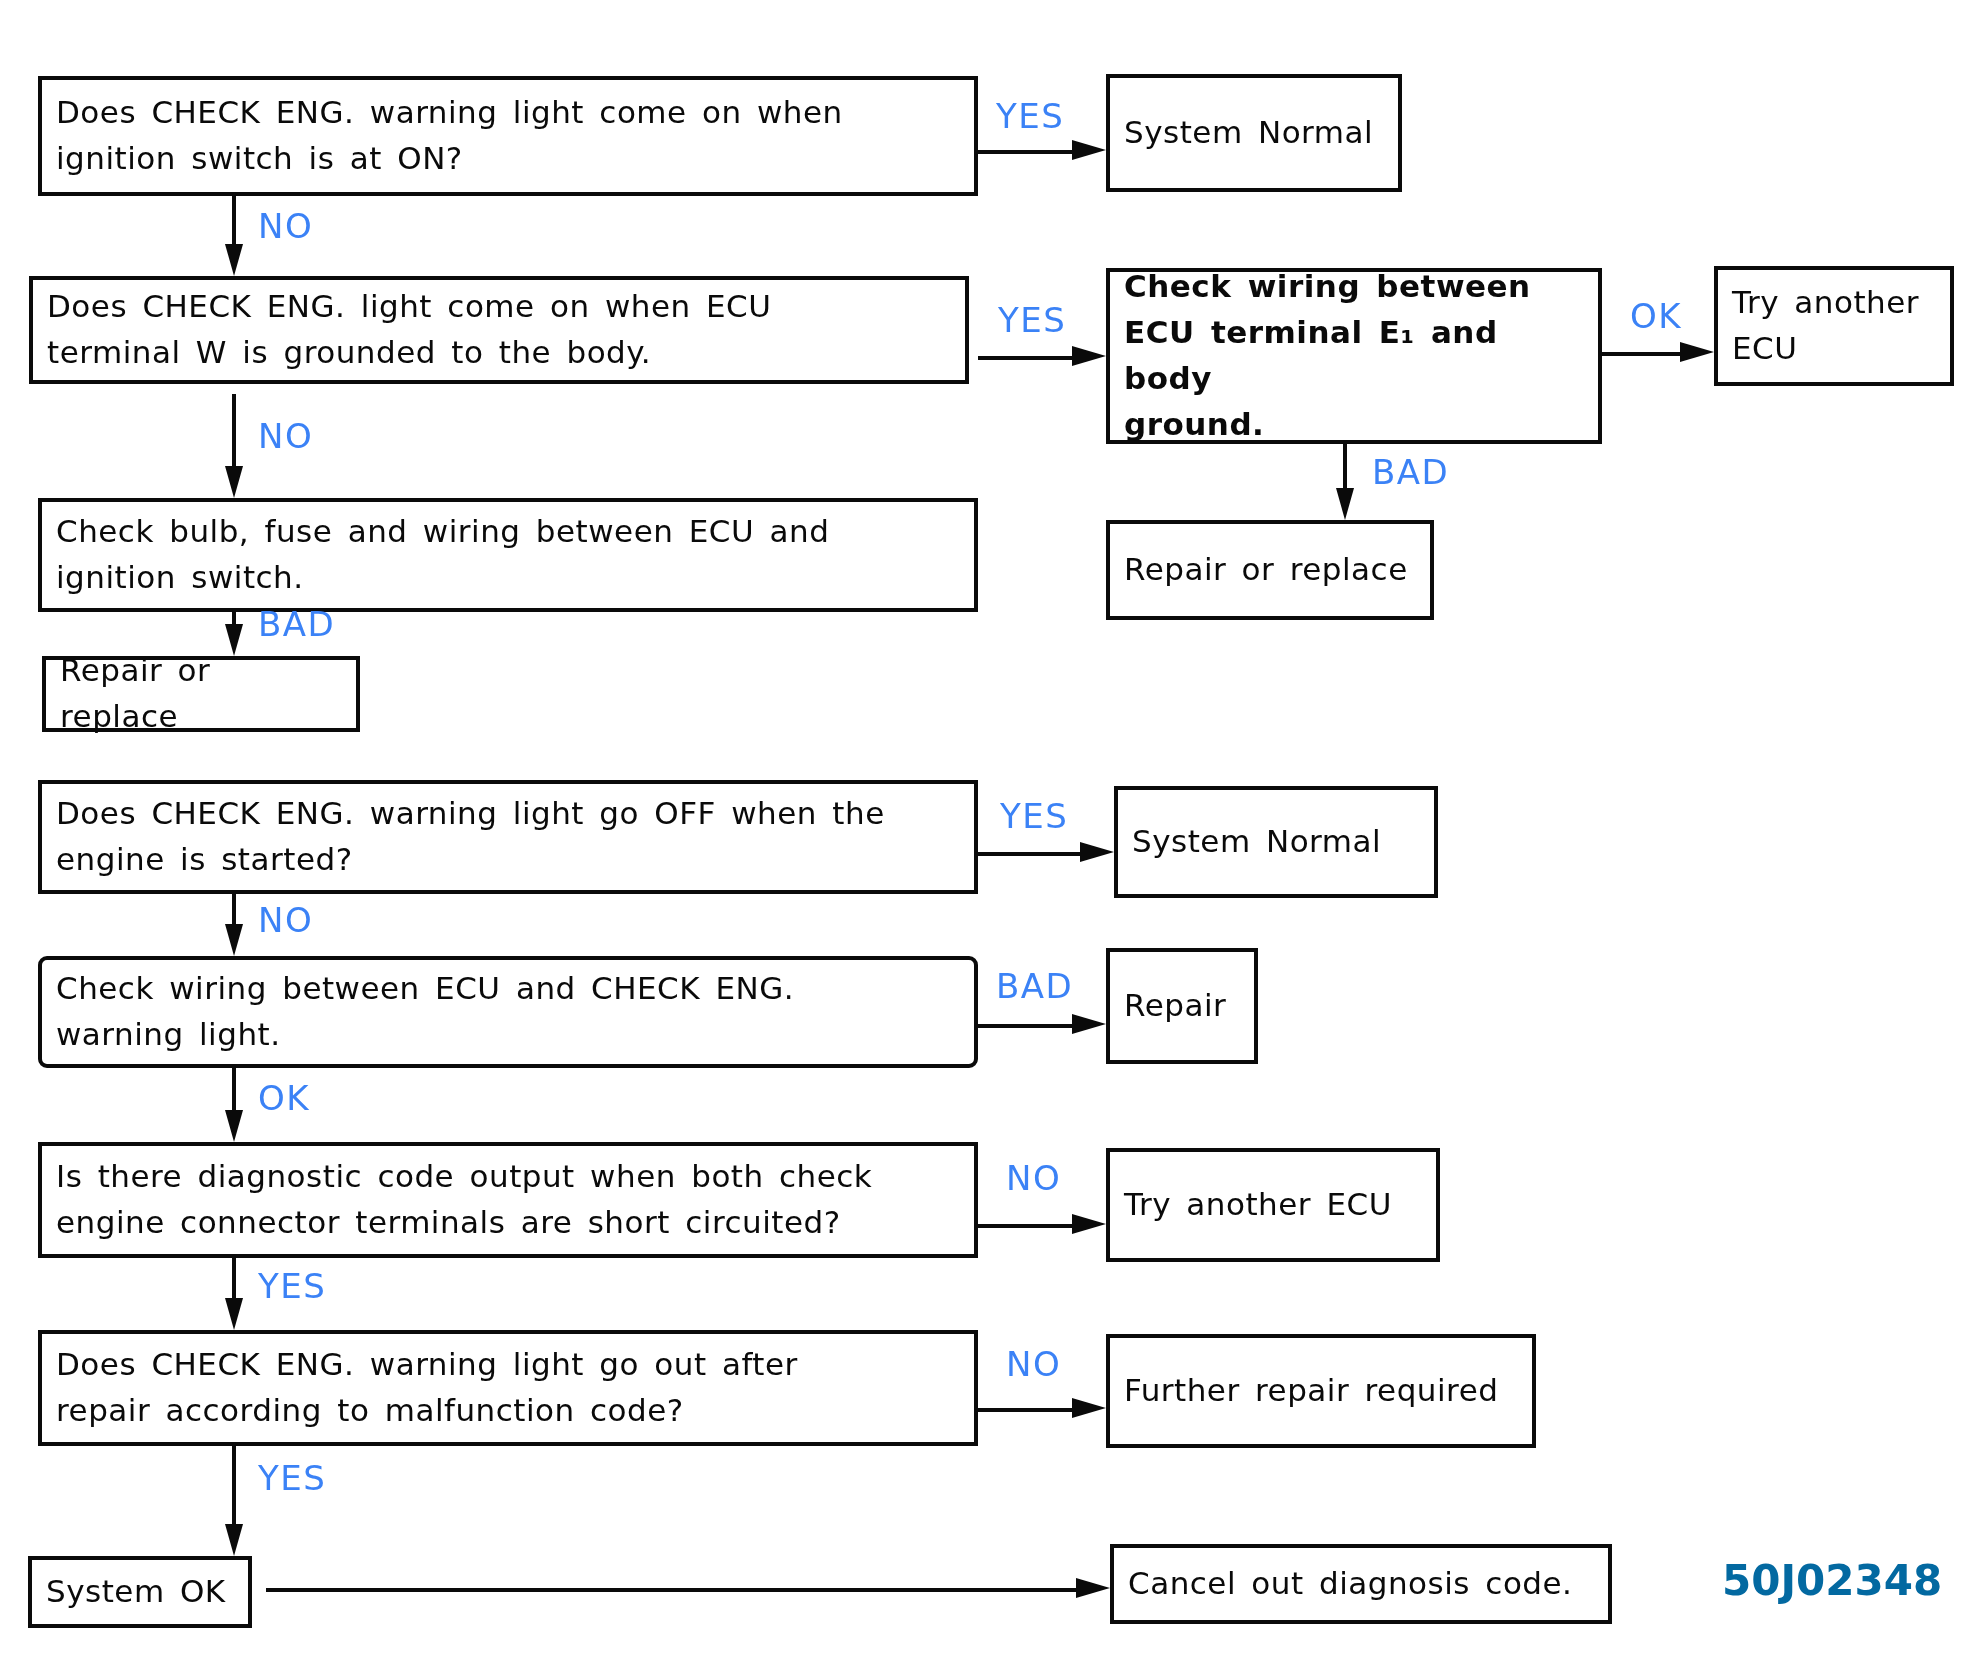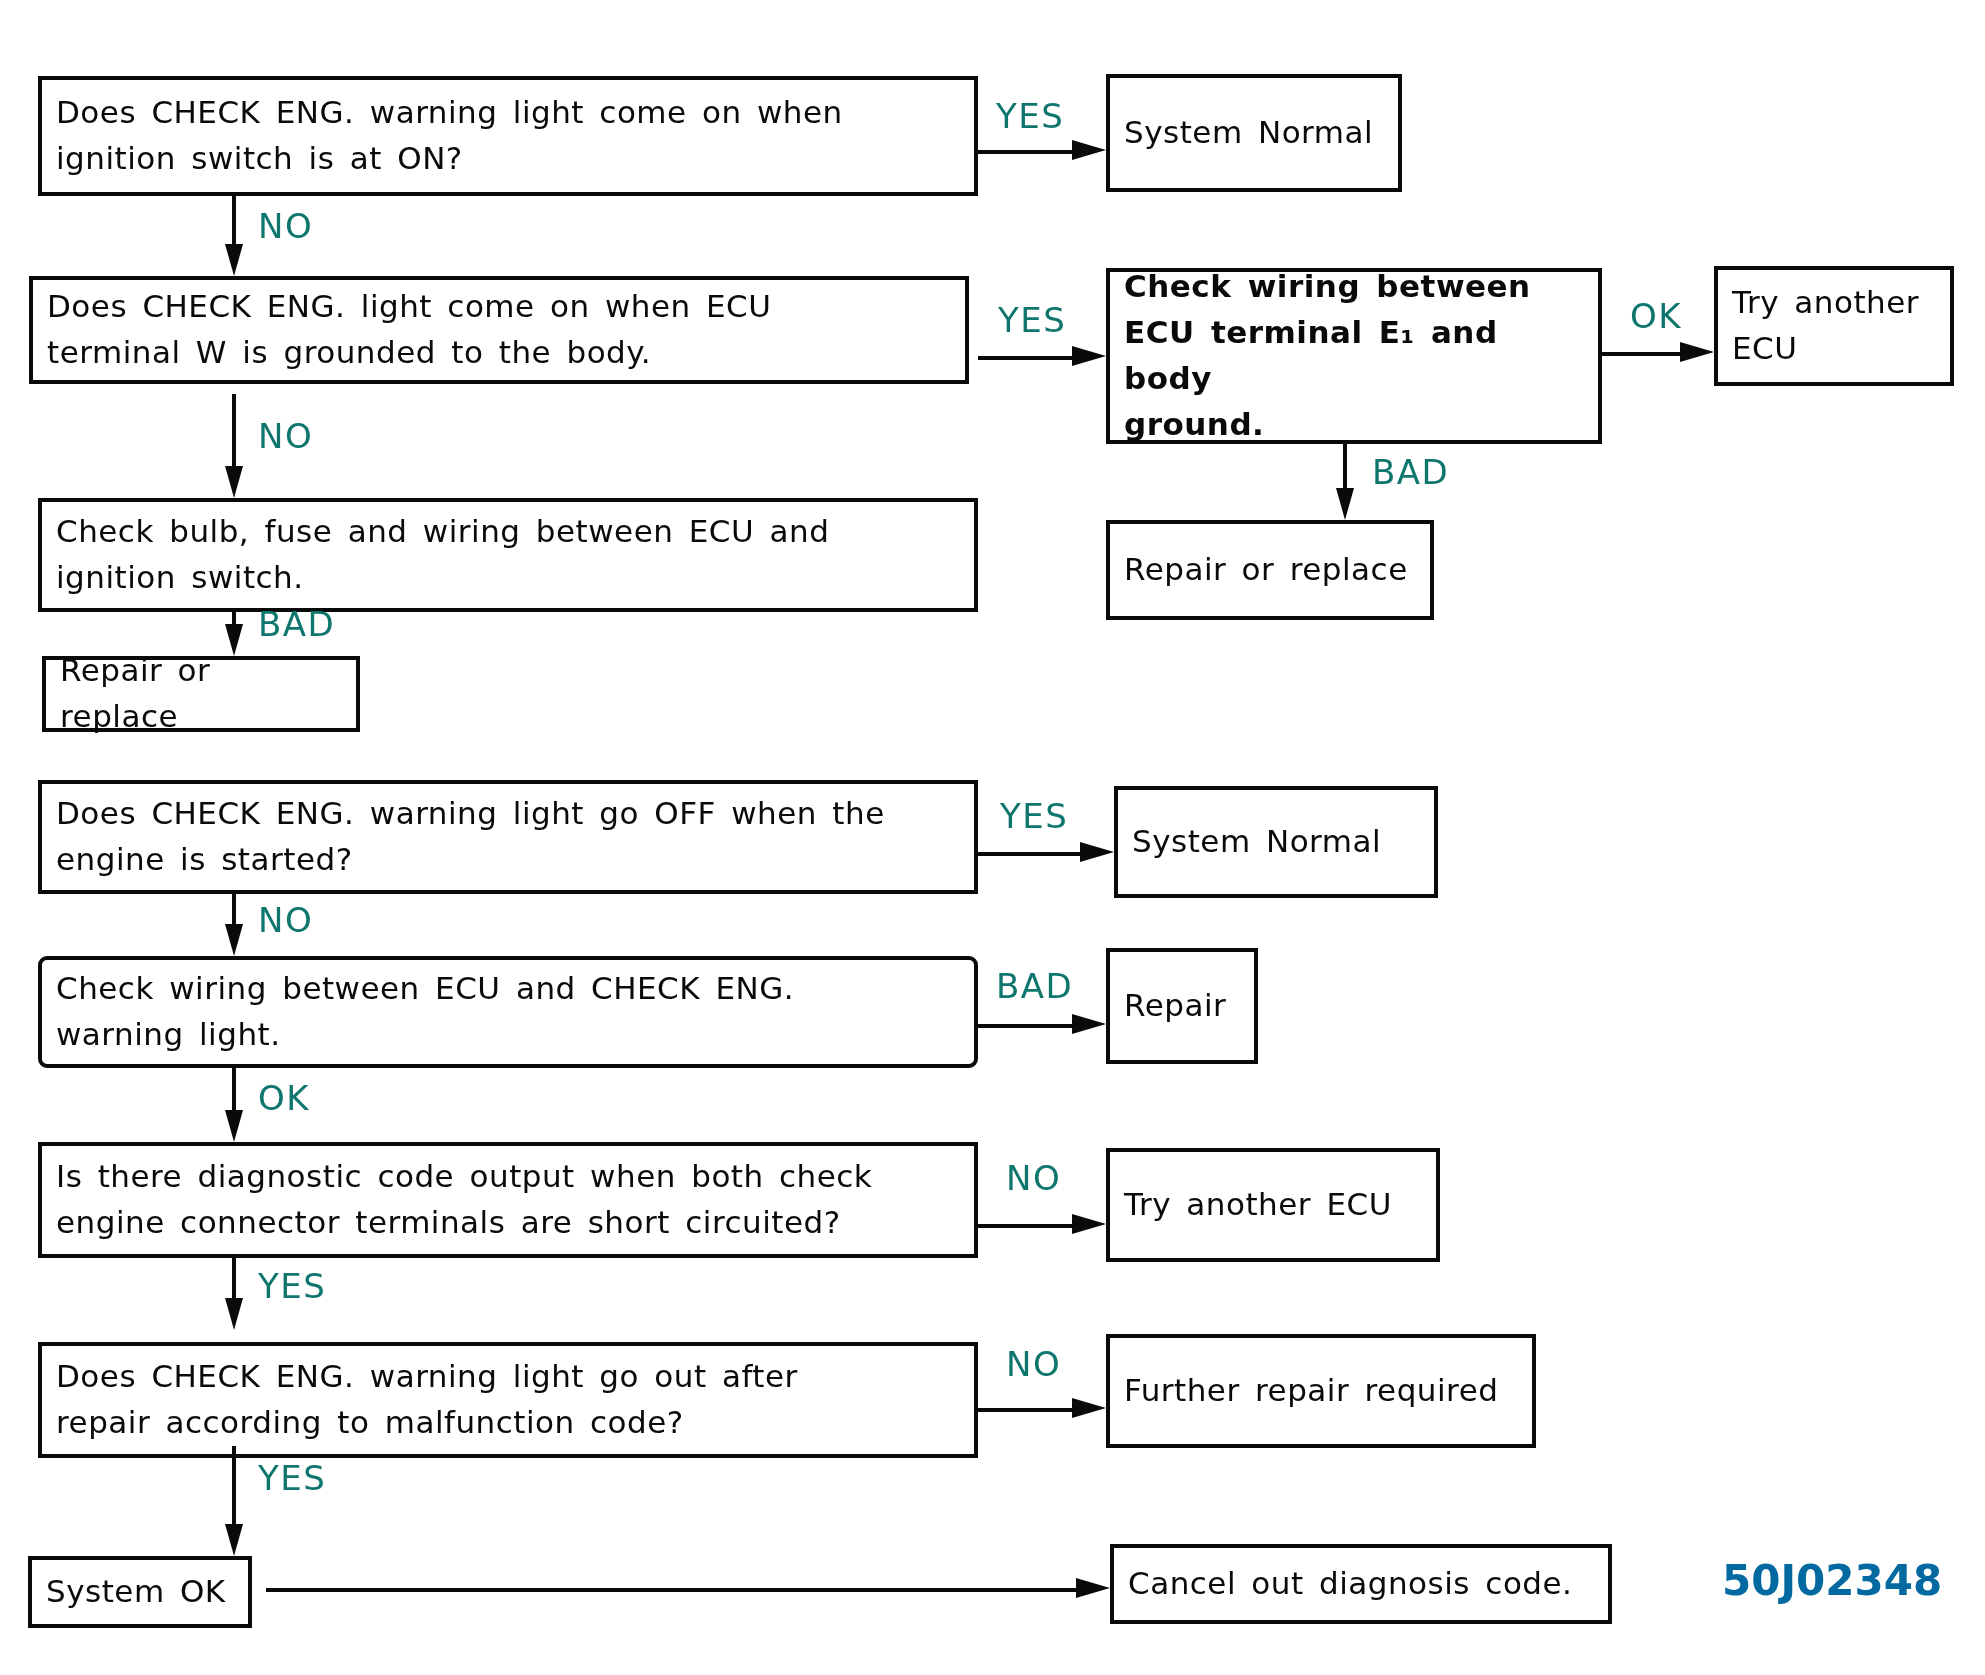--- a/index.html
+++ b/index.html
@@ -23,21 +23,21 @@
     line-height: 1.48;
     letter-spacing: 0.5px;
     word-spacing: 5px;
     white-space: pre-line;
     color: #0a0a0a;
   }
   .edge-label {
     position: absolute;
     font-size: 34px;
     letter-spacing: 1.5px;
-    color: #0f766e;
+    color: #3b82f6;
   }
   .hline { position: absolute; height: 4px; background: #0a0a0a; }
   .vline { position: absolute; width: 4px; background: #0a0a0a; }
   .ah-right {
     position: absolute; width: 0; height: 0;
     border-top: 10px solid transparent;
     border-bottom: 10px solid transparent;
     border-left: 34px solid #0a0a0a;
   }
   .ah-down {
@@ -161,21 +161,21 @@
     <div class="hline" style="left:978px; top:1224px; width:96px;"></div>
     <div class="ah-right" style="left:1072px; top:1214px;"></div>
   </div>
 
   <div class="edge-label" style="left:258px; top:1266px;">YES</div>
   <div>
     <div class="vline" style="left:232px; top:1258px; height:42px;"></div>
     <div class="ah-down" style="left:225px; top:1298px;"></div>
   </div>
 
-  <div class="box" style="left:38px; top:1330px; width:940px; height:116px;margin-top:12px;">Does CHECK ENG. warning light go out after
+  <div class="box" style="left:38px; top:1330px; width:940px; height:116px;">Does CHECK ENG. warning light go out after
 repair according to malfunction code?</div>
   <div class="box" style="left:1106px; top:1334px; width:430px; height:114px;">Further repair required</div>
 
   <div class="edge-label" style="left:1006px; top:1344px;">NO</div>
   <div>
     <div class="hline" style="left:978px; top:1408px; width:96px;"></div>
     <div class="ah-right" style="left:1072px; top:1398px;"></div>
   </div>
 
   <div class="edge-label" style="left:258px; top:1458px;">YES</div>

